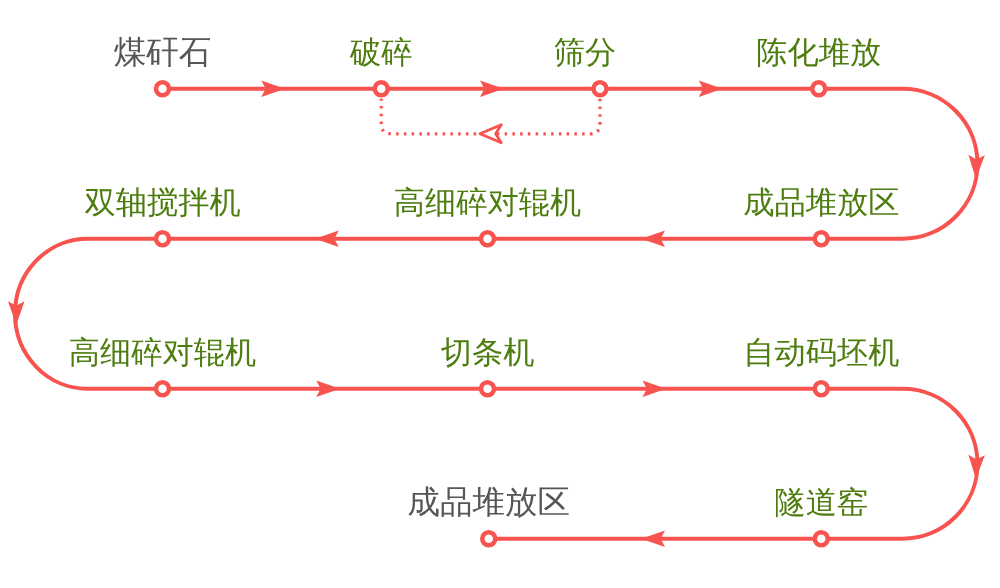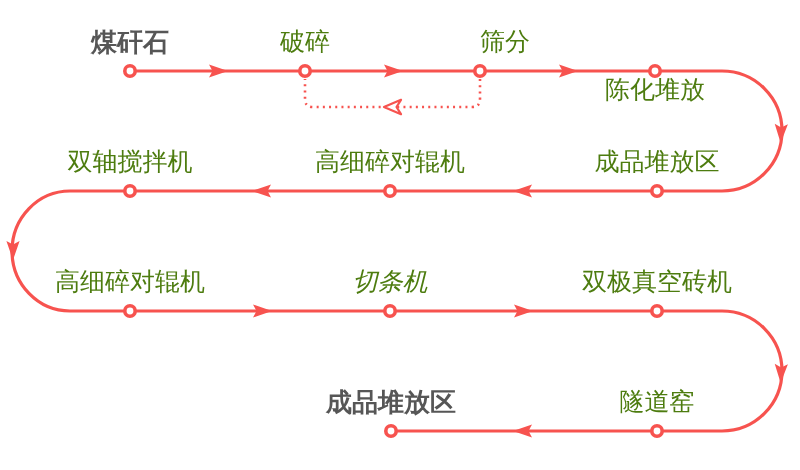--- a/index.html
+++ b/index.html
@@ -35,21 +35,21 @@
     transform: translateX(-50%);
     white-space: nowrap;
     font-size: 25px;
     line-height: 28px;
     height: 28px;
     color: #4d7c0f;
     letter-spacing: 0px;
   }
   .node-label.strong {
     font-size: 26px;
-    font-weight: bold;
+    font-weight: normal;
     color: #565656;
   }
 </style>
 </head>
 <body>
 
 <div class="canvas">
   <svg width="800" height="470" viewBox="0 0 800 470">
       <path d="M 130 71 H 722 A 60 60 0 0 1 722 191 H 70 A 58 60 0 0 0 70 311 H 722 A 60 60 0 0 1 722 431 H 391" fill="none" stroke="#f7534f" stroke-width="3.2" stroke-linecap="round"></path>
       <path d="M 480 79 V 99 Q 480 107 472 107 H 313 Q 305 107 305 99 V 79" fill="none" stroke="#f7534f" stroke-width="2.6" stroke-dasharray="2 4.2"></path>
@@ -74,24 +74,24 @@
       <circle cx="130" cy="191" r="5.2" fill="#ffffff" stroke="#f7534f" stroke-width="3.6"></circle>
       <circle cx="130" cy="311" r="5.2" fill="#ffffff" stroke="#f7534f" stroke-width="3.6"></circle>
       <circle cx="390" cy="311" r="5.2" fill="#ffffff" stroke="#f7534f" stroke-width="3.6"></circle>
       <circle cx="657" cy="311" r="5.2" fill="#ffffff" stroke="#f7534f" stroke-width="3.6"></circle>
       <circle cx="657" cy="431" r="5.2" fill="#ffffff" stroke="#f7534f" stroke-width="3.6"></circle>
       <circle cx="391" cy="431" r="5.2" fill="#ffffff" stroke="#f7534f" stroke-width="3.6"></circle>
     </svg>
   <div class="labels">
       <div class="node-label strong" style="left: 130px; top: 28px;">煤矸石</div>
       <div class="node-label" style="left: 305px; top: 28px;">破碎</div>
-      <div class="node-label" style="left: 505px; top: 28px;">筛分</div>
-      <div class="node-label" style="left: 655px; top: 28px; margin-top: 48px;">陈化堆放</div>
+      <div class="node-label" style="left: 468px; top: 28px;">筛分</div>
+      <div class="node-label" style="left: 655px; top: 28px;">陈化堆放</div>
       <div class="node-label" style="left: 657px; top: 148px;">成品堆放区</div>
       <div class="node-label" style="left: 130px; top: 148px;">双轴搅拌机</div>
       <div class="node-label" style="left: 390px; top: 148px;">高细碎对辊机</div>
       <div class="node-label" style="left: 130px; top: 268px;">高细碎对辊机</div>
-      <div class="node-label" style="left: 390px; top: 268px; font-style: italic;">切条机</div>
-      <div class="node-label" style="left: 657px; top: 268px;">双极真空砖机</div>
+      <div class="node-label" style="left: 390px; top: 268px;">切条机</div>
+      <div class="node-label" style="left: 657px; top: 268px;">自动码坯机</div>
       <div class="node-label strong" style="left: 391px; top: 388px;">成品堆放区</div>
       <div class="node-label" style="left: 657px; top: 388px;">隧道窑</div>
     </div>
 </div>
 
 </body></html>

